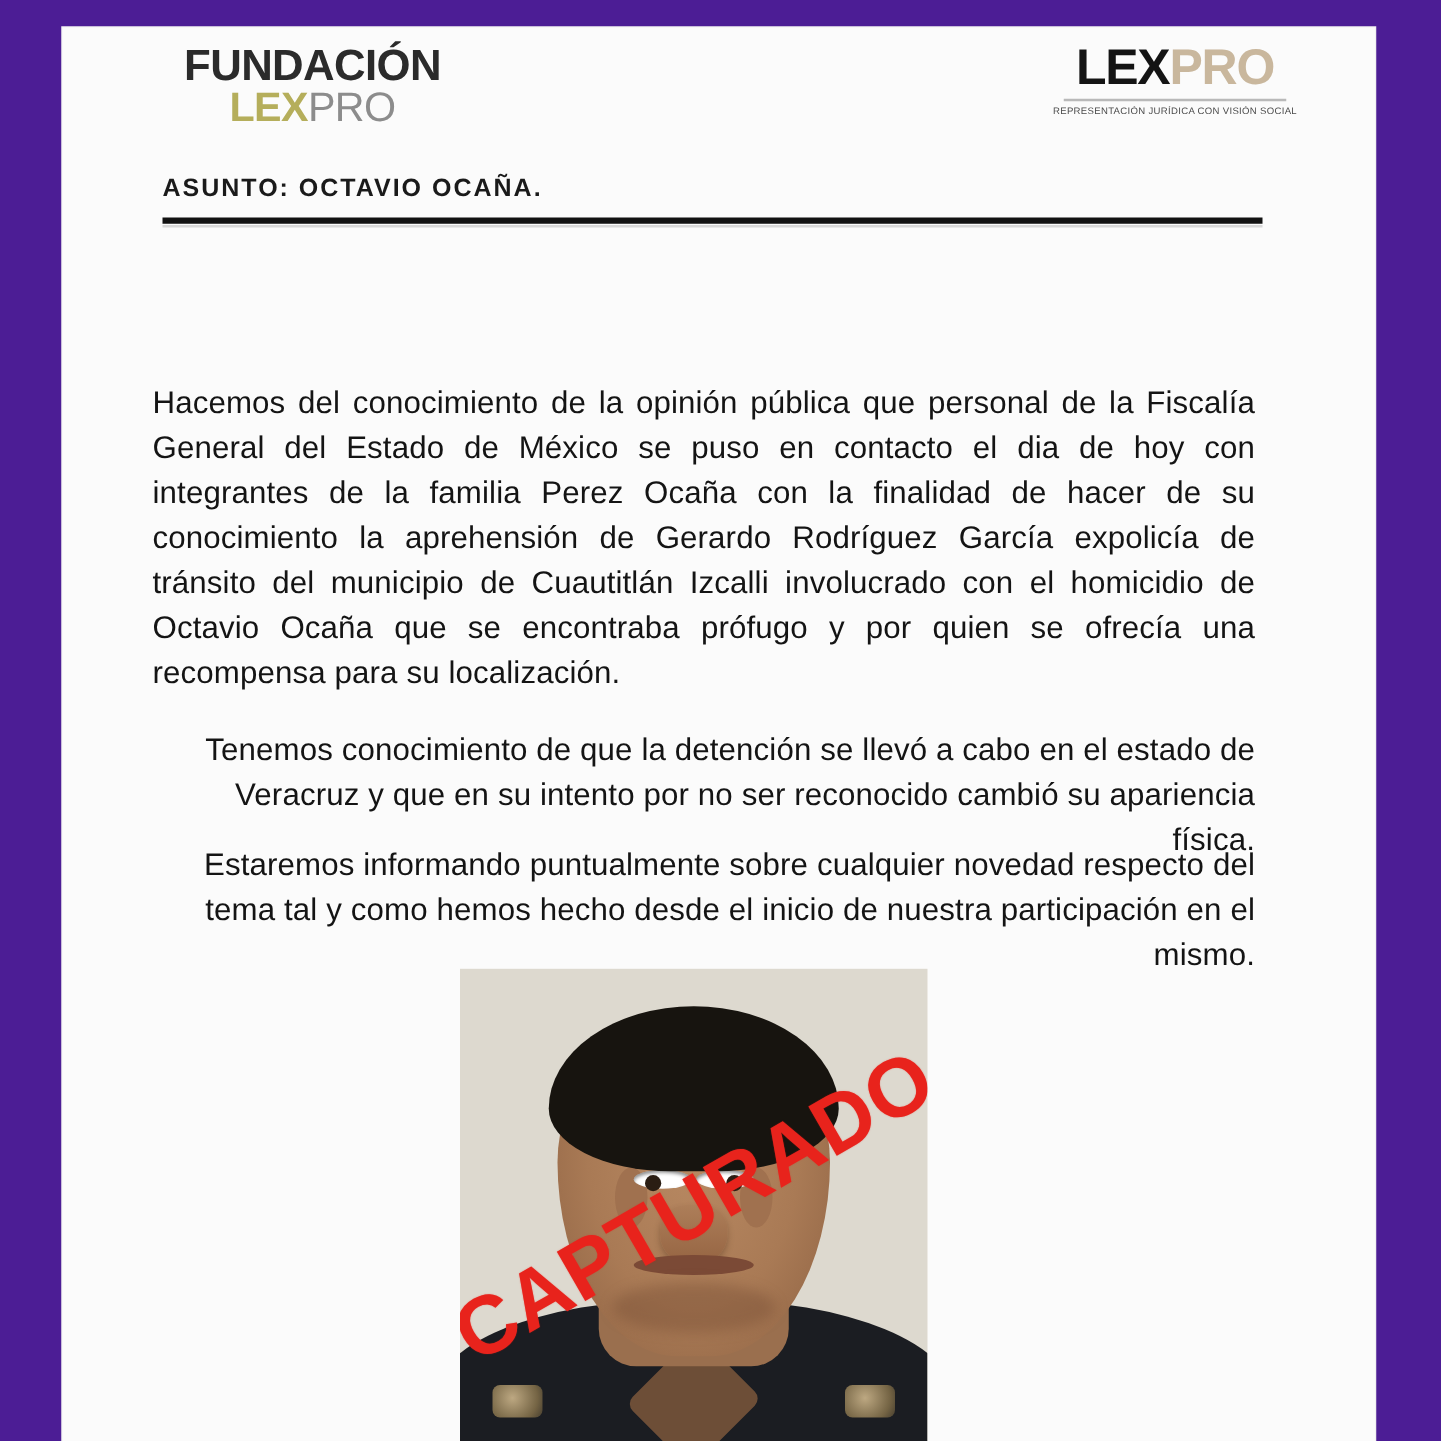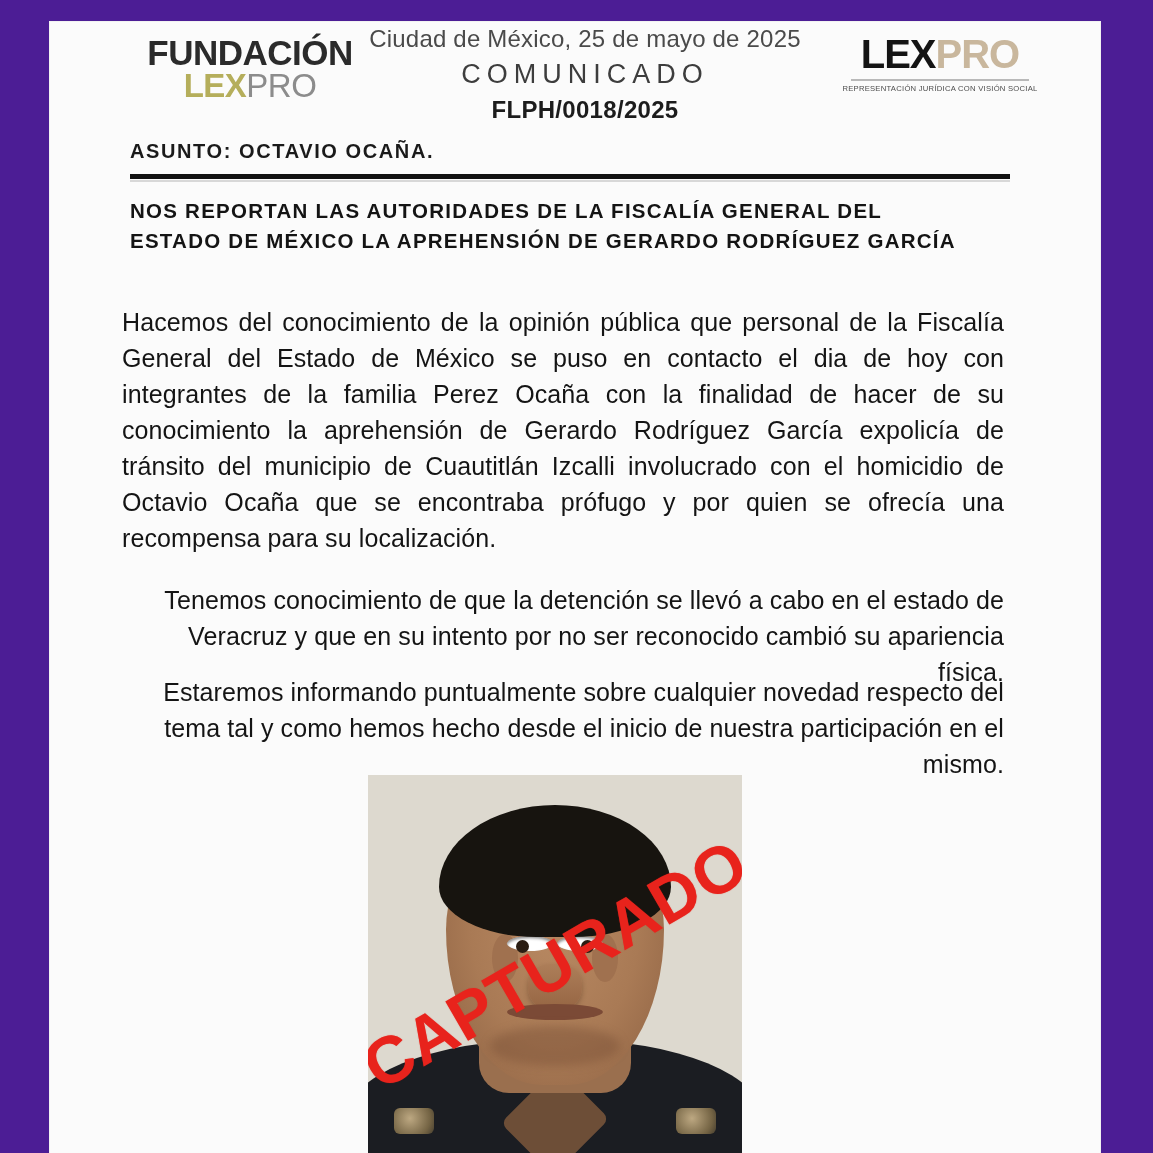--- a/index.html
+++ b/index.html
@@ -357,38 +357,32 @@
 <div id="page">
   <div id="sheet">
 
     <div id="header">
 
       <div class="logo-fundacion">
         <span class="lf-top">FUNDACIÓN</span>
         <span class="lf-bot"><span class="lf-lex">LEX</span><span class="lf-pro">PRO</span></span>
       </div>
 
-      <div class="header-center">
-        <div class="hc-city">Ciudad de México, 25 de mayo de 2025</div>
-        <div class="hc-comunicado">COMUNICADO</div>
-        <div class="hc-folio">FLPH/0018/2025</div>
-      </div>
 
       <div class="logo-lexpro">
         <div class="ll-word"><span class="ll-lex">LEX</span><span class="ll-pro">PRO</span></div>
         <div class="ll-rule"></div>
         <div class="ll-tag">REPRESENTACIÓN JURÍDICA CON VISIÓN SOCIAL</div>
       </div>
     </div>
 
     <div class="asunto">ASUNTO: OCTAVIO OCAÑA.</div>
     <div class="hr-main"></div>
     <div class="hr-shadow"></div>
 
-    <div class="headline">NOS REPORTAN LAS AUTORIDADES DE LA FISCALÍA GENERAL DEL ESTADO DE MÉXICO LA APREHENSIÓN DE GERARDO RODRÍGUEZ GARCÍA</div>
 
     <div class="body-block p1">Hacemos del conocimiento de la opinión pública que personal de la Fiscalía General del Estado de México se puso en contacto el dia de hoy con integrantes de la familia Perez Ocaña con la finalidad de hacer de su conocimiento la aprehensión de Gerardo Rodríguez García expolicía de tránsito del municipio de Cuautitlán Izcalli involucrado con el homicidio de Octavio Ocaña que se encontraba prófugo y por quien se ofrecía una recompensa para su localización.</div>
     <div class="body-block p2">Tenemos conocimiento de que la detención se llevó a cabo en el estado de Veracruz y que en su intento por no ser reconocido cambió su apariencia física.</div>
     <div class="body-block p3">Estaremos informando puntualmente sobre cualquier novedad respecto del tema tal y como hemos hecho desde el inicio de nuestra participación en el mismo.</div>
 
     <div id="photo-wrap">
       <div id="photo">
         <div class="uniform"></div>
         <div class="collar-v"></div>
         <div class="insignia left"></div>

